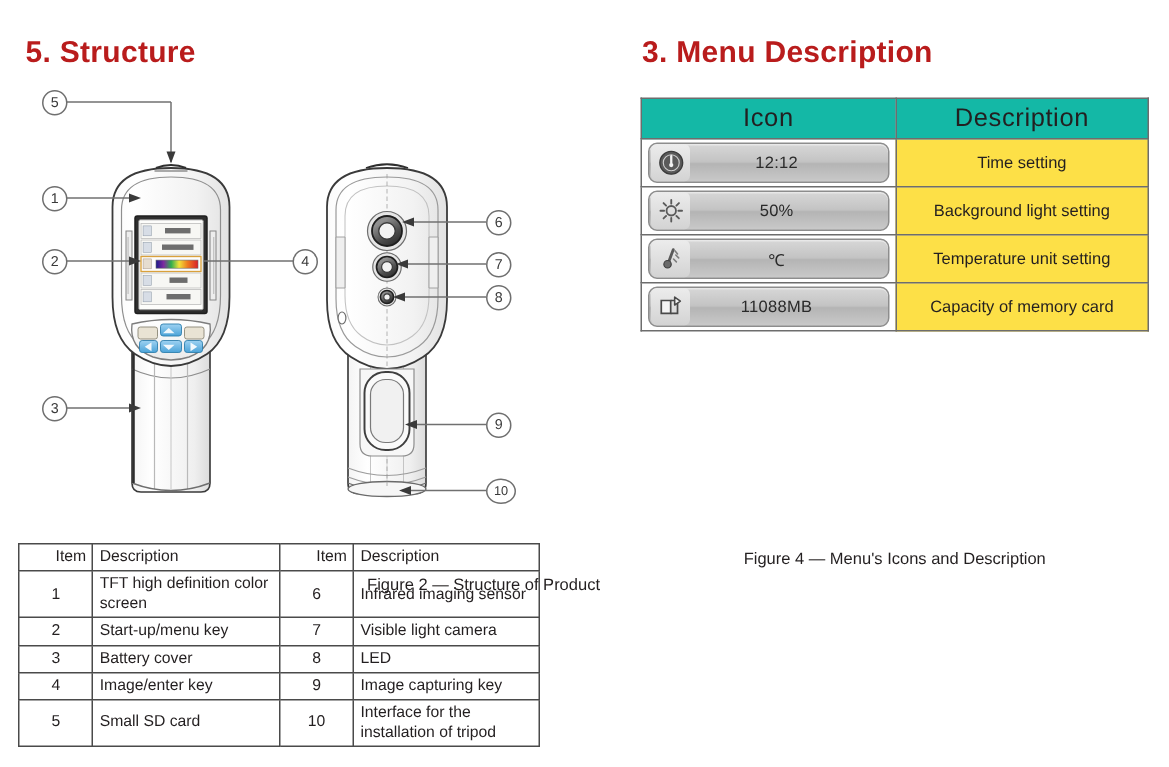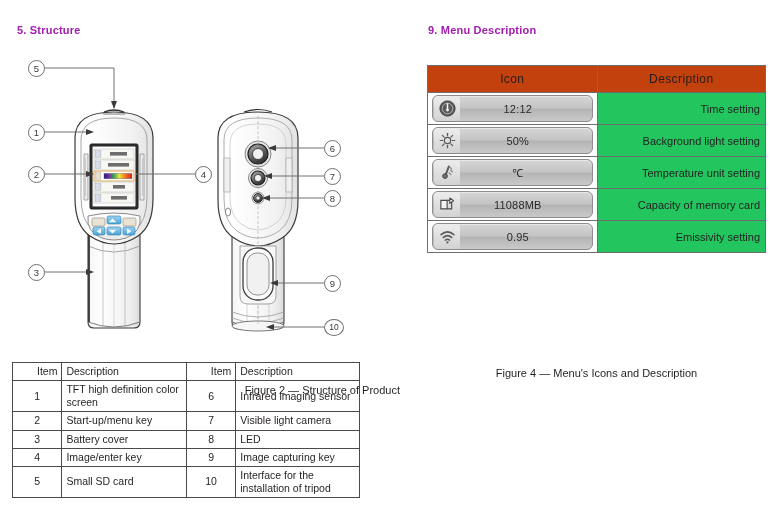--- a/index.html
+++ b/index.html
@@ -9,24 +9,24 @@
     background:#ffffff;
     font-family:"Liberation Sans", sans-serif;
     color:#231f20;
     position:relative;
     overflow:hidden;
   }
 
   
   .h-section {
     position:absolute;
-    font-size:11px;
+    font-size:20px;
     font-weight:bold;
     letter-spacing:0.2px;
-    color:#a21caf;
+    color:#b91c1c;
     white-space:nowrap;
   }
   #h-structure { left:17px;  top:24px; }
   #h-menu      { left:428px; top:24px; }
 
   
   #figure2-area {
     position:absolute; left:0; top:50px; width:400px; height:300px;
   }
   #figure2-caption {
@@ -78,24 +78,24 @@
     border-collapse:collapse;
     font-size:11px;
   }
   #menu-table td {
     border:1px solid #6d6d6d;
     padding:0;
     height:32px;
     vertical-align:middle;
   }
   #menu-table td.col-icon { width:170px; padding:2px 4px; background:#ffffff; }
-  #menu-table td.col-desc { width:169px; text-align:right; padding:2px 5px; background:#22c55e; }
+  #menu-table td.col-desc { width:169px; text-align:center; padding:2px 5px; background:#fde047; }
   #menu-table tr.hdr td {
-    height:27px; text-align:center; background:#c2410c;
-    font-size:12px; letter-spacing:0.4px;
+    height:27px; text-align:center; background:#14b8a6;
+    font-size:17px; letter-spacing:0.4px;
   }
 
   
   .pill {
     position:relative;
     display:flex; align-items:center;
     width:100%; height:27px;
     border:1px solid #8d8d8d;
     border-radius:6px;
     background:linear-gradient(180deg,#d7d7d7 0%, #c3c3c3 48%, #b4b4b4 52%, #c9c9c9 100%);
@@ -136,21 +136,21 @@
     position:absolute;
     left:427px; top:367px; width:339px;
     text-align:center; font-size:11px; color:#231f20;
   }
 </style>
 </head>
 <body>
 
 <div class="h-section" id="h-structure">5. Structure</div>
 
-<div class="h-section" id="h-menu">9. Menu Description</div>
+<div class="h-section" id="h-menu">3. Menu Description</div>
 
 <div id="figure2-area">
 
   <svg width="400" height="300" viewBox="0 0 400 300" style="position:absolute;left:0;top:0;">
 
     <defs>
       <linearGradient id="bodyG" x1="0" y1="0" x2="1" y2="0">
         <stop offset="0%" stop-color="#fbfbfb"></stop>
         <stop offset="18%" stop-color="#ffffff"></stop>
         <stop offset="72%" stop-color="#f2f2f2"></stop>
@@ -466,34 +466,16 @@
               <path d="M12.4 3.2 L16.4 6 L12.4 8.8 Z" fill="#f4f4f4" stroke="#4a4a4a" stroke-width="1.1" stroke-linejoin="round"></path>
             </svg>
           </span>
           <span class="pill-val">11088MB</span>
         </div>
       </td>
       <td class="col-desc">Capacity of memory card</td>
     </tr>
 
 
-    <tr>
-      <td class="col-icon">
-        <div class="pill">
-          <span class="glyphbox">
-            <svg class="g" width="19" height="19" viewBox="0 0 20 20">
-              <g fill="none" stroke="#5a5a5a" stroke-linecap="round">
-                <path d="M3.2 8 Q10 2.2 16.8 8" stroke-width="1.7"></path>
-                <path d="M5.6 11 Q10 7.2 14.4 11" stroke-width="1.7"></path>
-                <path d="M7.8 13.8 Q10 12 12.2 13.8" stroke-width="1.7"></path>
-              </g>
-              <circle cx="10" cy="16.2" r="1.1" fill="#5a5a5a"></circle>
-            </svg>
-          </span>
-          <span class="pill-val">0.95</span>
-        </div>
-      </td>
-      <td class="col-desc">Emissivity setting</td>
-    </tr>
   </tbody>
 </table>
 
 <div id="menu-caption">Figure 4 — Menu's Icons and Description</div>
 
 </body></html>

